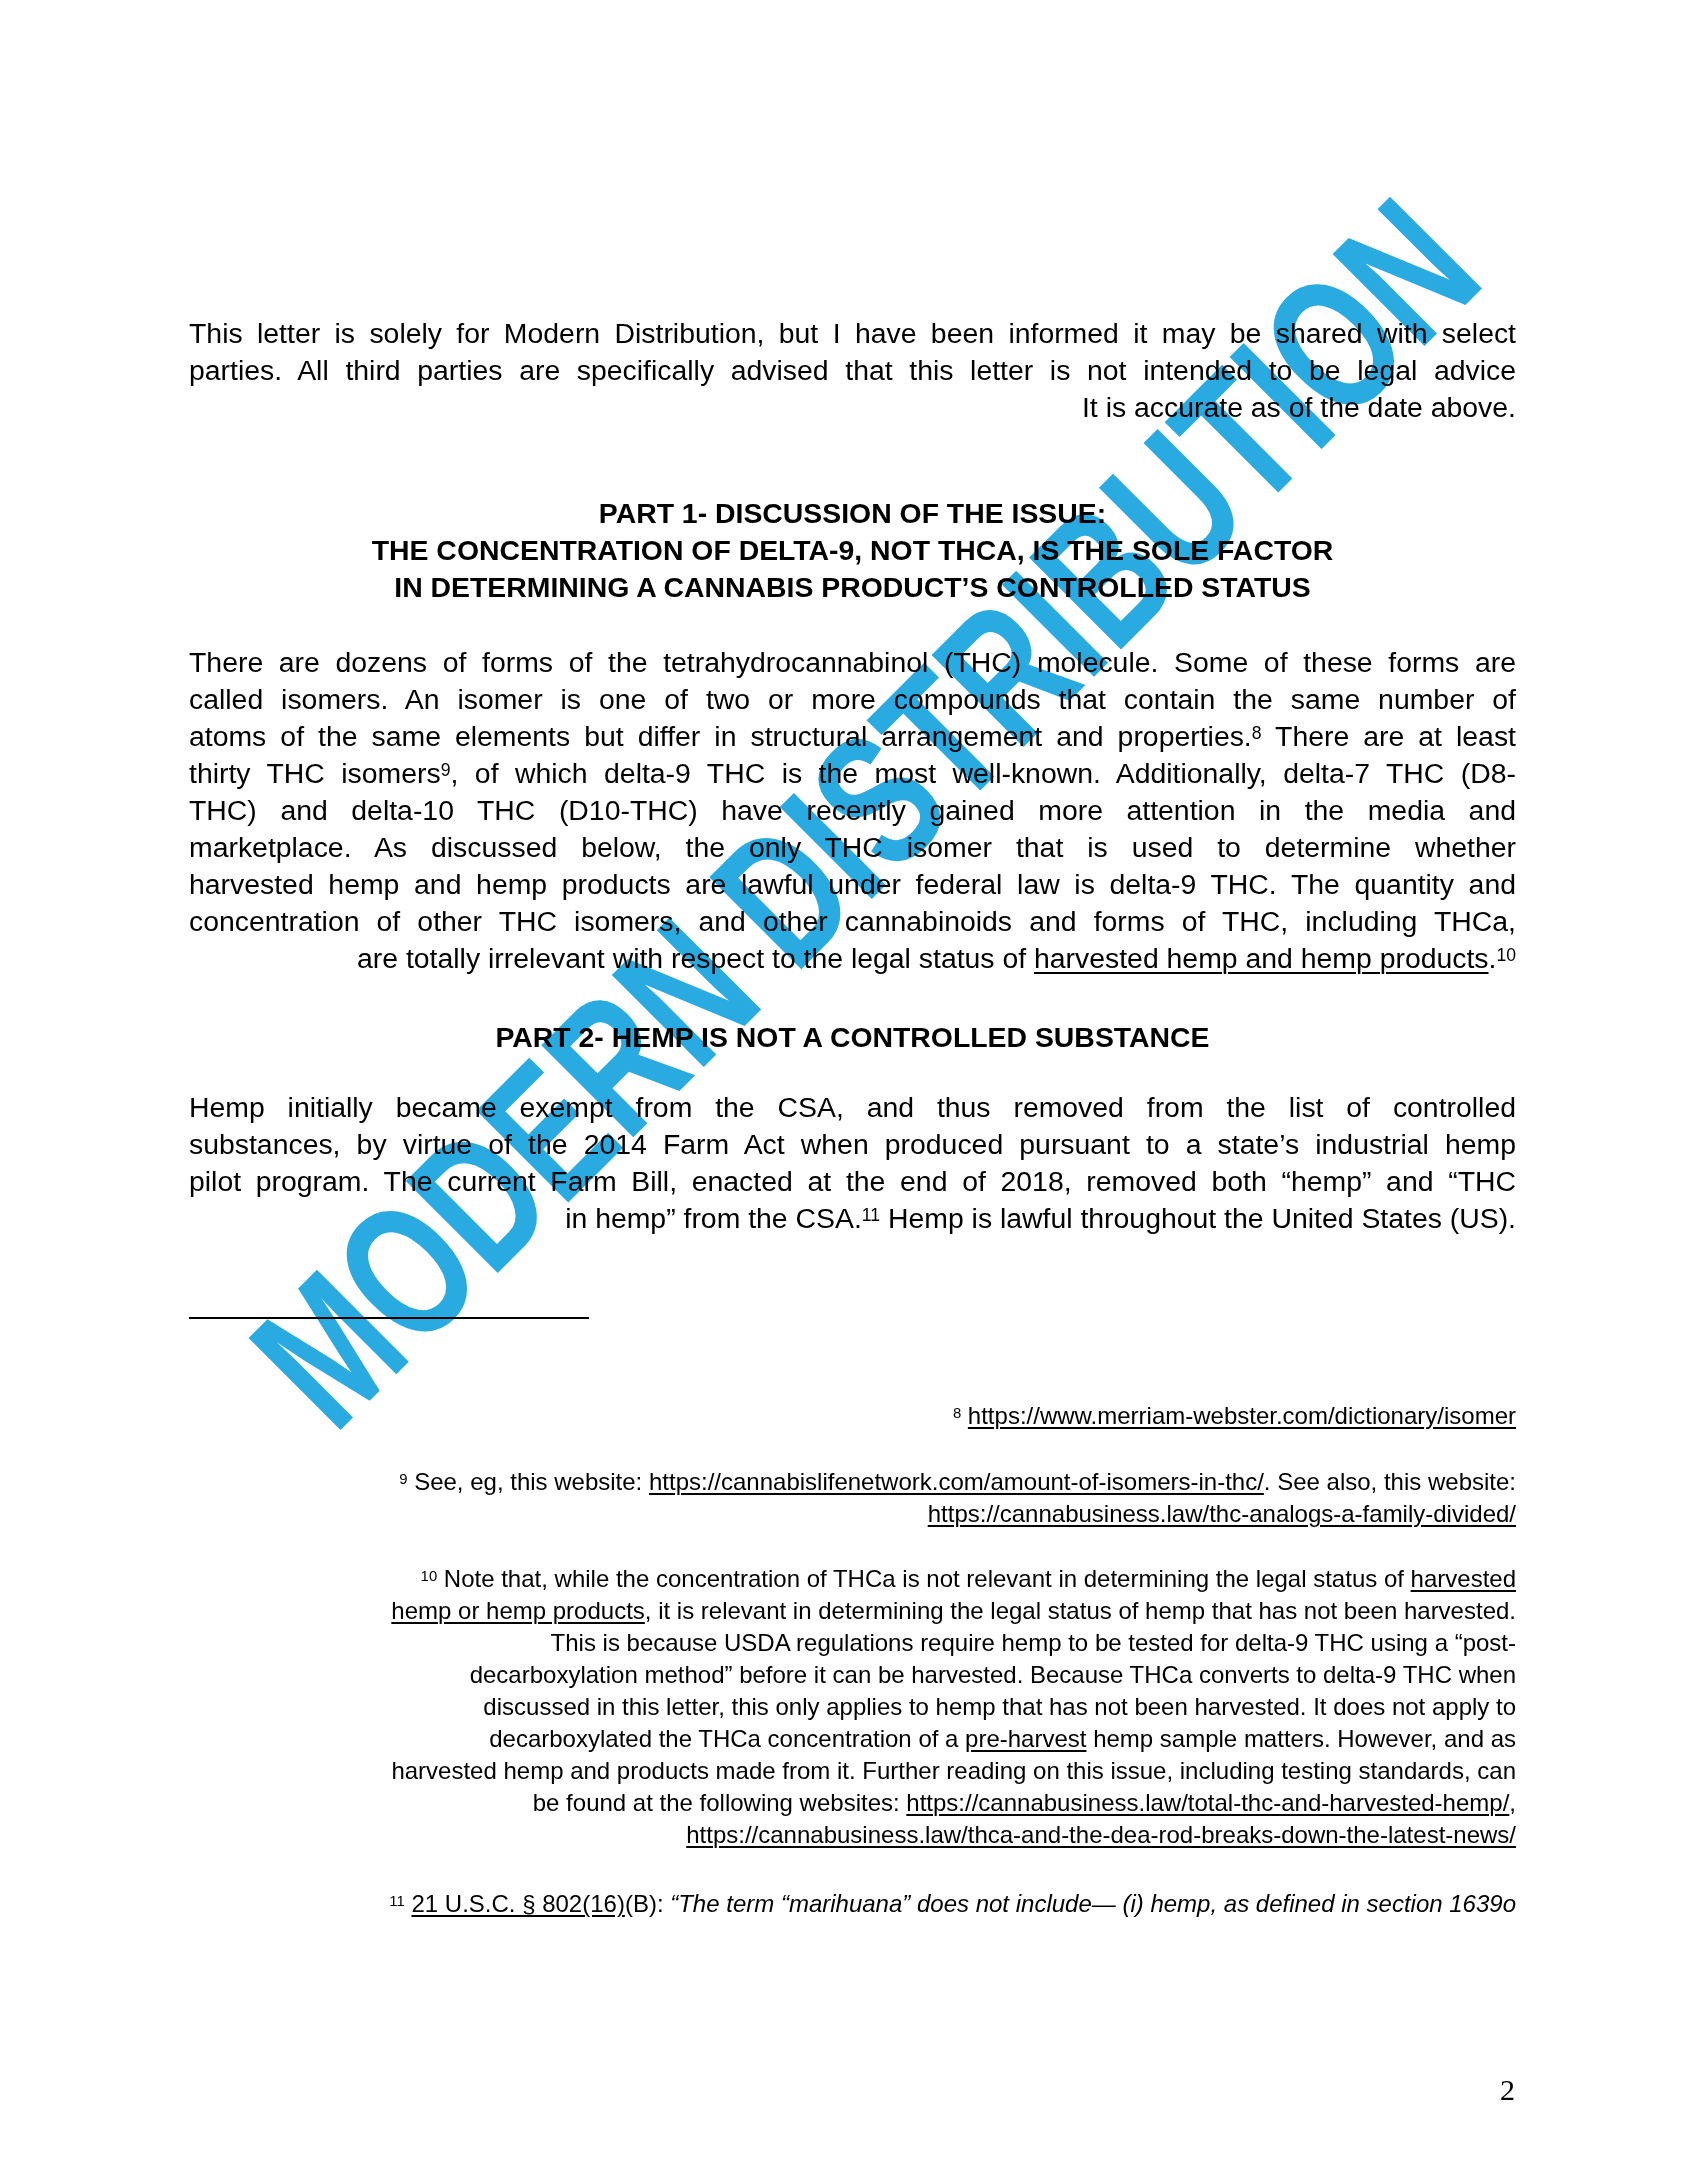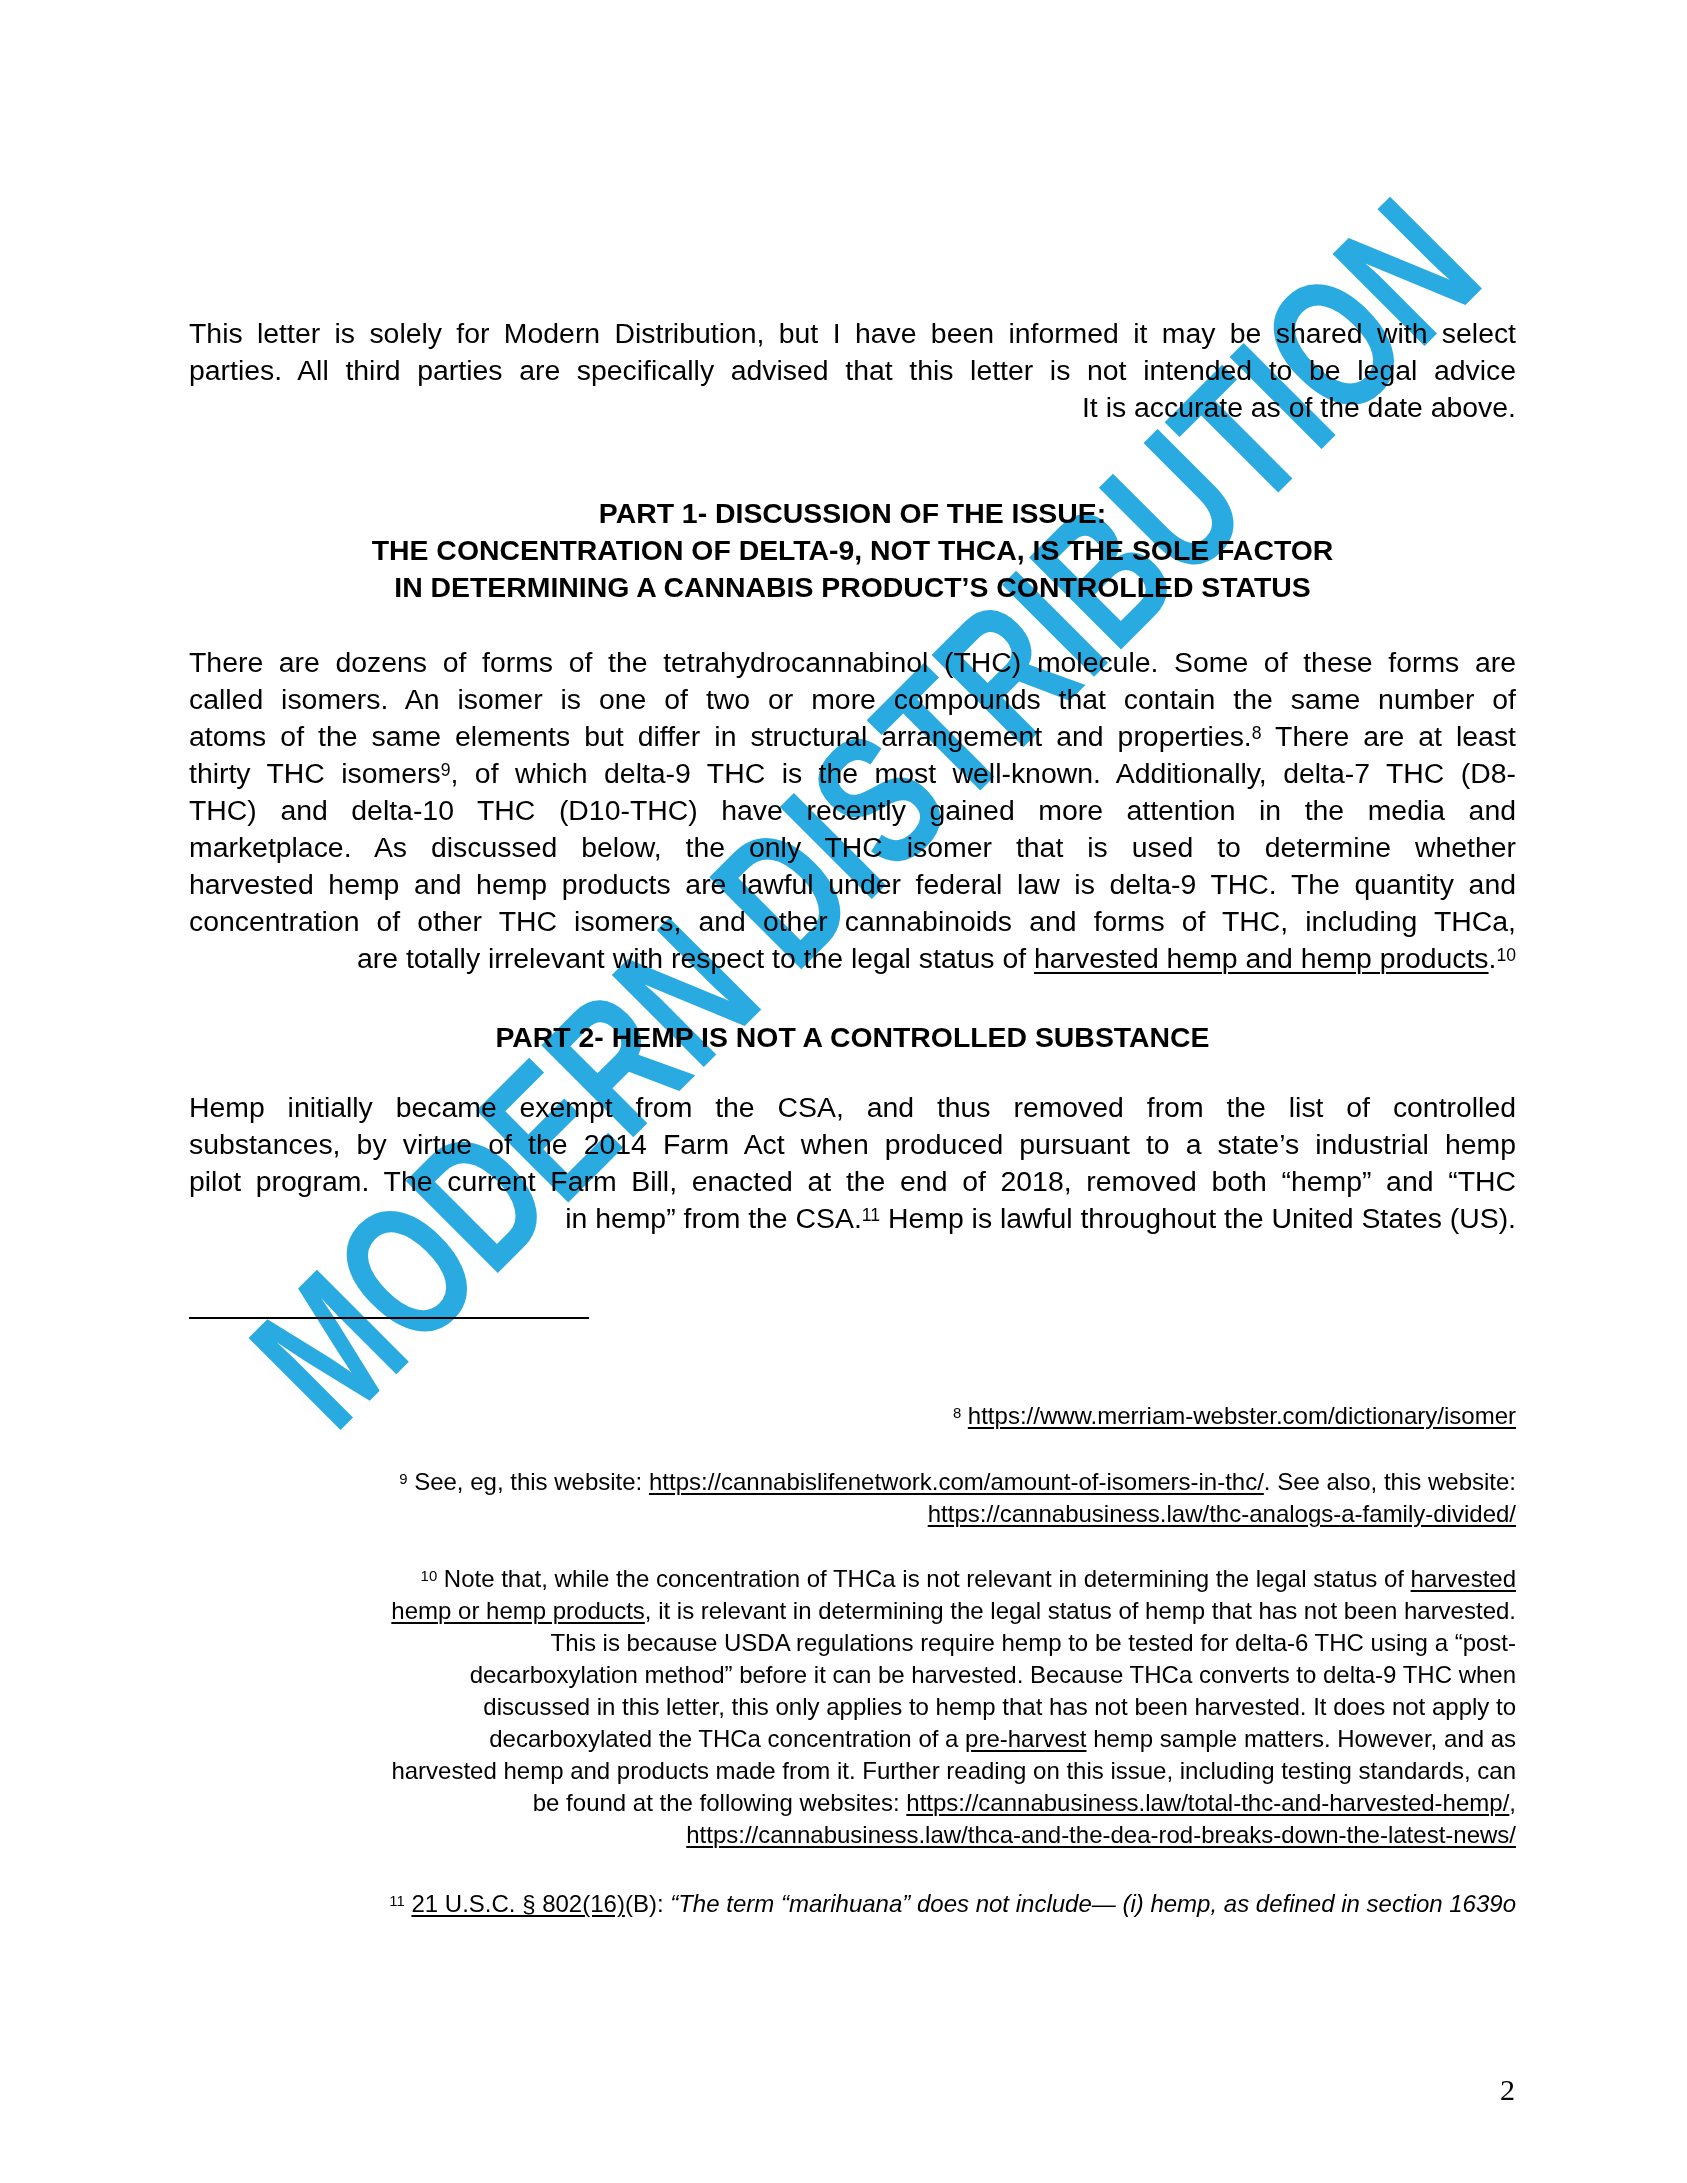--- a/index.html
+++ b/index.html
@@ -80,21 +80,21 @@
     </div>
 
   <div class="block fn" style="top:1466px">
       <div class="ln ll"><sup class="sup">9</sup><span> See, eg, this website: </span><span class="u lnk">https://cannabislifenetwork.com/amount-of-isomers-in-thc/</span><span>. See also, this website:</span></div>
       <div class="ln ll"><span class="u lnk">https://cannabusiness.law/thc-analogs-a-family-divided/</span></div>
     </div>
 
   <div class="block fn" style="top:1563px">
       <div class="ln ll"><sup class="sup">10</sup><span> Note that, while the concentration of THCa is not relevant in determining the legal status of </span><span class="u">harvested</span></div>
       <div class="ln ll"><span class="u">hemp or hemp products</span><span>, it is relevant in determining the legal status of hemp that has not been harvested.</span></div>
-      <div class="ln ll"><span>This is because USDA regulations require hemp to be tested for delta-6 THC using a “post-</span></div>
+      <div class="ln ll"><span>This is because USDA regulations require hemp to be tested for delta-9 THC using a “post-</span></div>
       <div class="ln ll"><span>decarboxylation method” before it can be harvested. Because THCa converts to delta-9 THC when</span></div>
       <div class="ln ll"><span>discussed in this letter, this only applies to hemp that has not been harvested. It does not apply to</span></div>
       <div class="ln ll"><span>decarboxylated the THCa concentration of a </span><span class="u">pre-harvest</span><span> hemp sample matters. However, and as</span></div>
       <div class="ln ll"><span>harvested hemp and products made from it. Further reading on this issue, including testing standards, can</span></div>
       <div class="ln ll"><span>be found at the following websites: </span><span class="u lnk">https://cannabusiness.law/total-thc-and-harvested-hemp/</span><span>,</span></div>
       <div class="ln ll"><span class="u lnk">https://cannabusiness.law/thca-and-the-dea-rod-breaks-down-the-latest-news/</span></div>
     </div>
 
   <div class="block fn" style="top:1888px">
       <div class="ln ll"><sup class="sup">11</sup><span> </span><span class="u">21 U.S.C. § 802(16)</span><span>(B): </span><span class="i">“The term “marihuana” does not include— (i) hemp, as defined in section 1639o</span></div>

